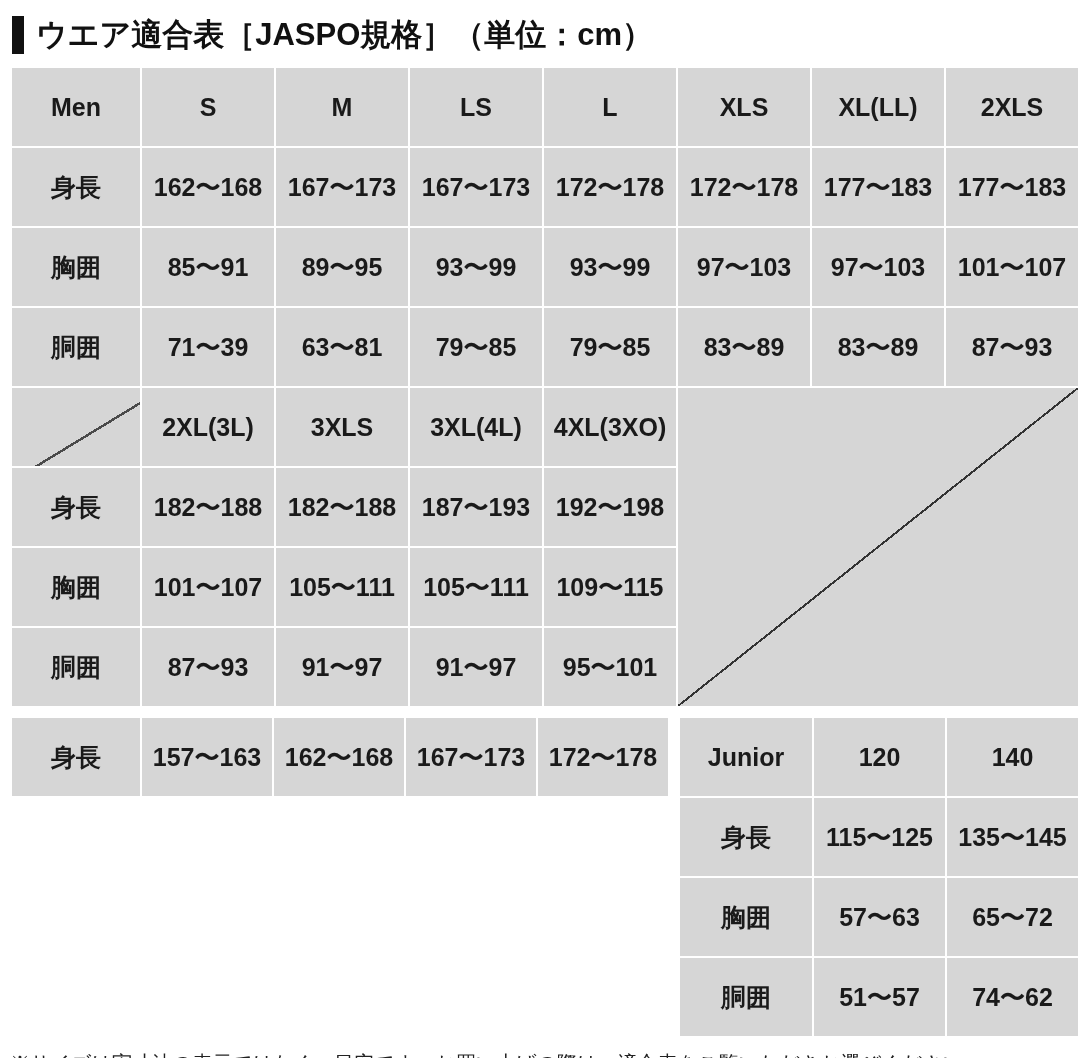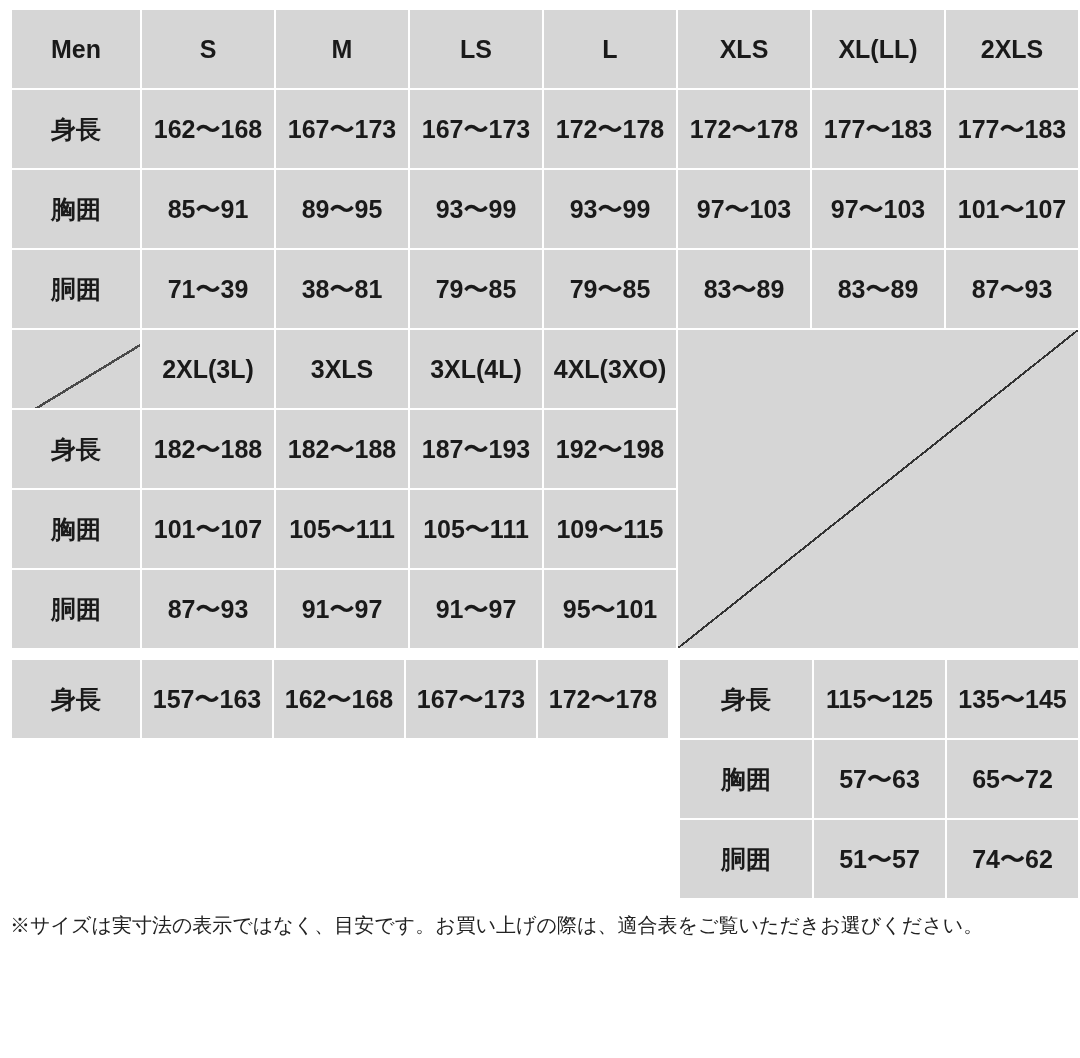--- a/index.html
+++ b/index.html
@@ -151,20 +151,24 @@
     color: #222222;
     letter-spacing: 0px;
     white-space: nowrap;
   }
 </style>
 </head>
 <body>
 
 <div class="page">
 
+  <div class="title-row">
+    <div class="title-bar"></div>
+    <div class="title-text">ウエア適合表［JASPO規格］（単位：cm）</div>
+  </div>
 
   <div class="men-wrap">
     <table class="size-table">
       <colgroup>
         <col style="width:130px">
         <col style="width:134px">
         <col style="width:134px">
         <col style="width:134px">
         <col style="width:134px">
         <col style="width:134px">
@@ -202,21 +206,21 @@
           <td class="val">93〜99</td>
           <td class="val">93〜99</td>
           <td class="val">97〜103</td>
           <td class="val">97〜103</td>
           <td class="val">101〜107</td>
         </tr>
 
         <tr>
           <td class="rowlbl">胴囲</td>
           <td class="val">71〜39</td>
-          <td class="val">38〜81</td>
+          <td class="val">63〜81</td>
           <td class="val">79〜85</td>
           <td class="val">79〜85</td>
           <td class="val">83〜89</td>
           <td class="val">83〜89</td>
           <td class="val">87〜93</td>
         </tr>
 
         <tr>
           <td class="slash-small"></td>
           <td class="hdr">2XL(3L)</td>
@@ -278,20 +282,25 @@
 
     <div class="junior-wrap">
       <table class="size-table">
         <colgroup>
           <col style="width:134px">
           <col style="width:133px">
           <col style="width:133px">
         </colgroup>
         <tbody>
           <tr>
+            <td class="corner-junior">Junior</td>
+            <td class="hdr">120</td>
+            <td class="hdr">140</td>
+          </tr>
+          <tr>
             <td class="rowlbl">身長</td>
             <td class="val">115〜125</td>
             <td class="val">135〜145</td>
           </tr>
           <tr>
             <td class="rowlbl">胸囲</td>
             <td class="val">57〜63</td>
             <td class="val">65〜72</td>
           </tr>
           <tr>

